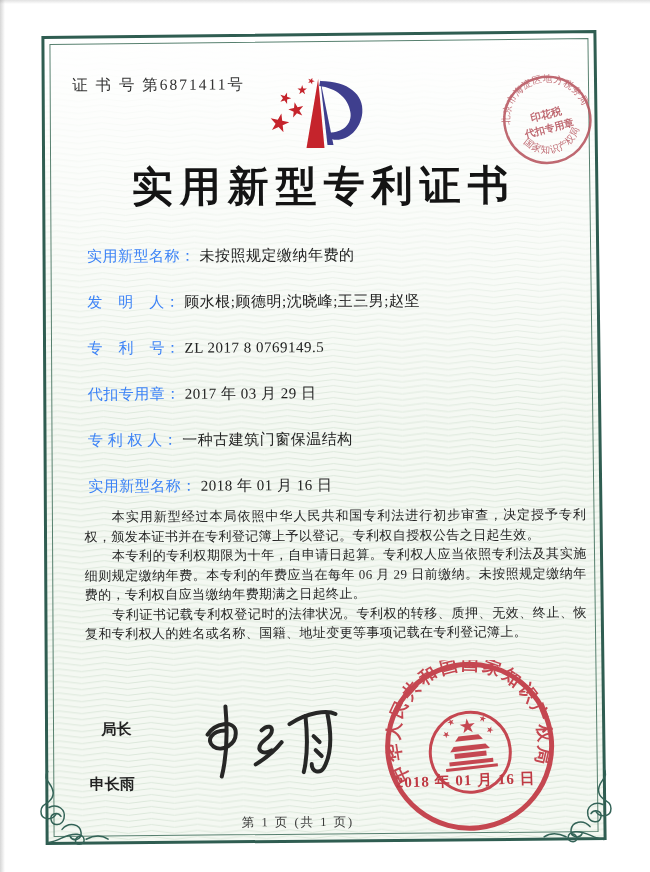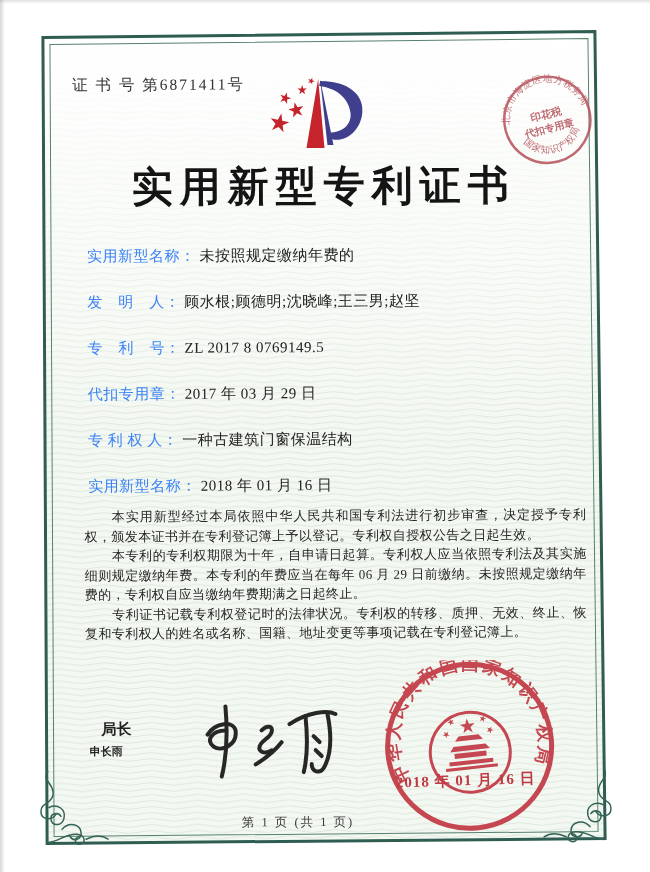--- a/index.html
+++ b/index.html
@@ -14,22 +14,22 @@
   .title{left:0;right:0;top:159px;text-align:center;font-size:41px;font-weight:bold;
          letter-spacing:7px;color:#141414;}
   .field{left:88px;font-size:15px;letter-spacing:.5px;white-space:nowrap;}
   .field .lbl{color:#3b82f6;}
   .field .val{color:#222;margin-left:4px;}
   .paras{left:84px;top:506px;width:502px;font-size:13px;line-height:19.5px;
          letter-spacing:.4px;text-align:justify;color:#262626;}
   .paras p{margin:0;text-indent:2.1em;}
   .sig-title{left:88px;top:719px;font-family:"Liberation Sans","DejaVu Sans",sans-serif;
              font-weight:600;font-size:15px;color:#222;margin-left:12px;}
-  .sig-name{left:88px;top:743px;font-family:"Liberation Sans","DejaVu Sans",sans-serif;
-            font-weight:600;font-size:11px;color:#222;}
+  .sig-name{left:88px;top:774px;font-family:"Liberation Sans","DejaVu Sans",sans-serif;
+            font-weight:600;font-size:15px;color:#222;}
   .signature{left:188px;top:698px;z-index:15;}
   .tax-stamp{left:502px;top:74px;z-index:20;opacity:.85;}
   .seal{left:382px;top:661px;z-index:20;opacity:.93;}
   .seal-date{left:394px;top:772px;z-index:21;font-size:15px;font-weight:bold;
              color:#bf3a44;letter-spacing:1px;transform:rotate(-1.5deg);white-space:nowrap;}
   .footer{left:0;right:0;top:814px;text-align:center;font-size:12.5px;letter-spacing:2px;
           color:#3a3a3a;transform:translateX(-29px);}
   .edge-left{position:absolute;left:0;top:0;bottom:0;width:5px;z-index:40;
              background:linear-gradient(90deg,rgba(110,110,110,.28),rgba(255,255,255,0));}
   .edge-top{position:absolute;left:0;top:0;right:0;height:4px;z-index:40;

